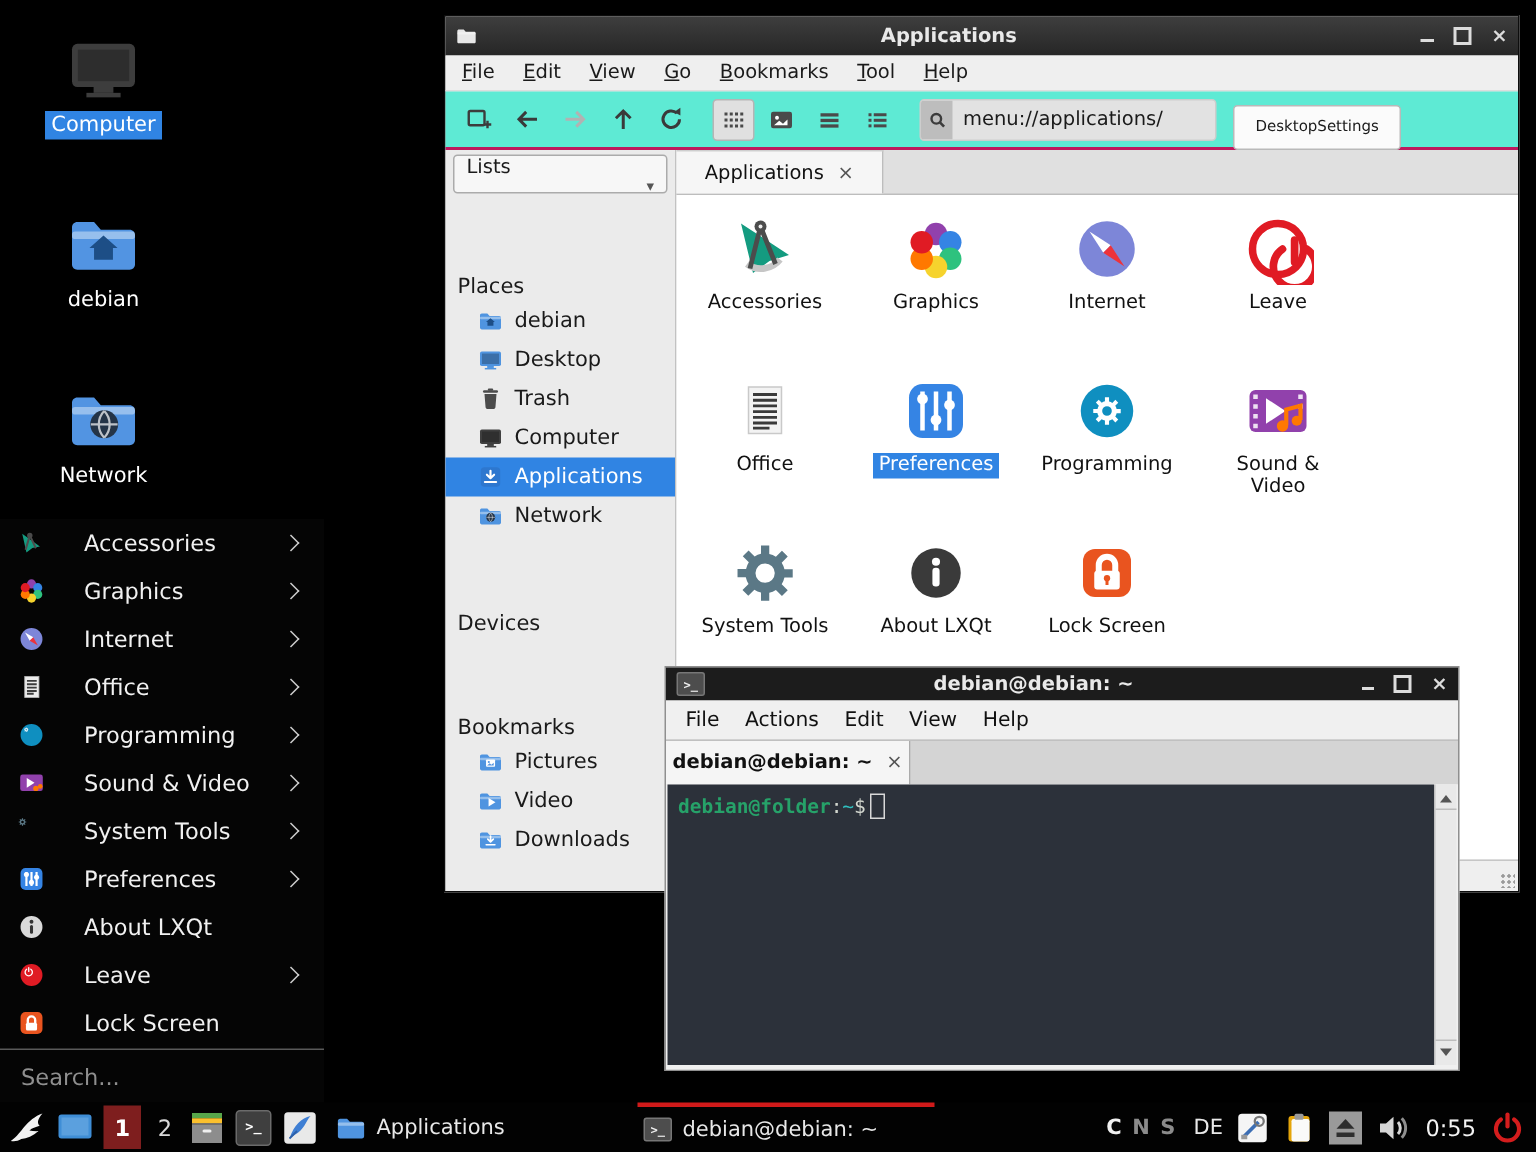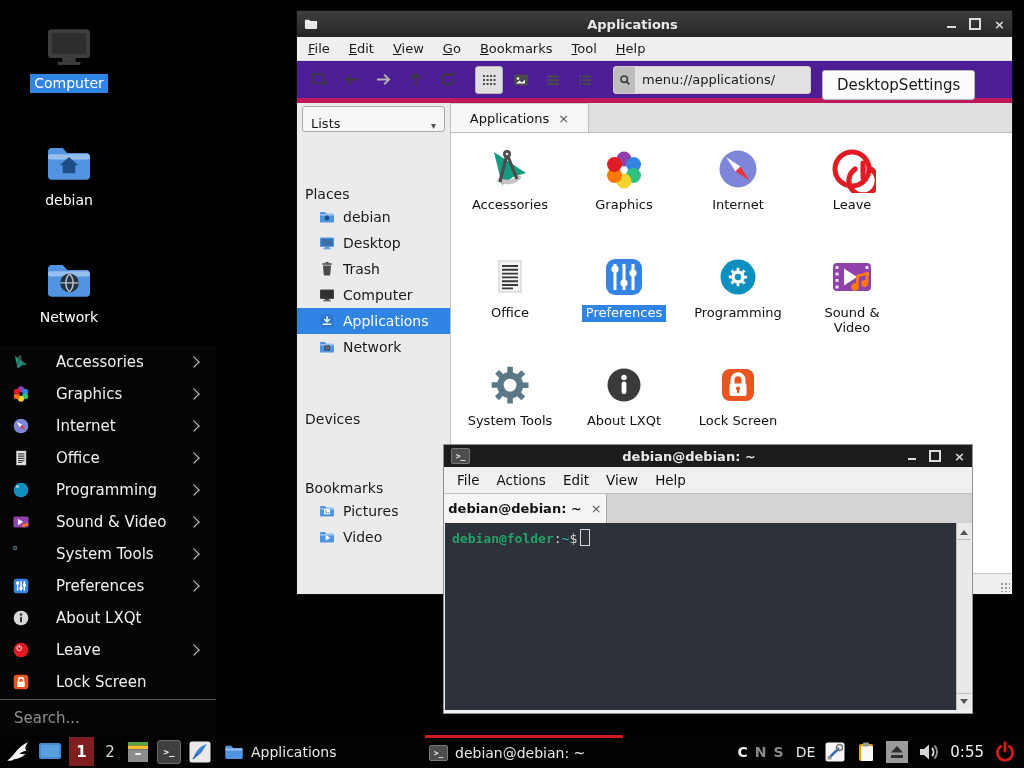--- a/index.html
+++ b/index.html
@@ -33,30 +33,30 @@
   .b-max{width:8px;height:8px;border:2px solid #dcdcdc;}
   .b-close{color:#dcdcdc;font-size:13px;font-weight:bold;line-height:1;}
 
   
   #fm{left:296px;top:10px;width:717px;height:585px;background:#efefef;border:1px solid #0d0d0d;
       box-sizing:border-box;display:flex;flex-direction:column;z-index:10;}
   #fm .titlebar{height:26px;background:linear-gradient(#3e3e3e,#262626);}
   .fm-menubar{height:23px;background:#efefef;border-bottom:1px solid #dcdcdc;display:flex;align-items:center;gap:19px;padding:0 11px;font-size:13px;color:#1a1a1a;}
   .fm-menubar .mi{display:inline-block;}
   .fm-menubar .mi::first-letter{text-decoration:underline;}
-  .fm-toolbar{height:37px;background:#4c1d95;border-bottom:5px solid #be185d;display:flex;align-items:center;padding:0 8px;gap:4px;}
+  .fm-toolbar{height:37px;background:#5eead4;border-bottom:2px solid #be185d;display:flex;align-items:center;padding:0 8px;gap:4px;}
   .tbtn{width:28px;height:28px;display:flex;align-items:center;justify-content:center;border-radius:3px;}
   .tbtn.pressed{background:#e0e0e0;border:1px solid #b5b5b5;box-sizing:border-box;}
   .pathbar{margin-left:10px;width:196px;height:26px;background:#e2e2e2;border:1px solid #cdcdcd;border-radius:3px;display:flex;align-items:center;overflow:hidden;}
   .pb-ic{width:21px;height:26px;background:#bdbdbd;display:flex;align-items:center;justify-content:center;flex:none;}
   .pb-text{padding:0 7px;font-size:13px;color:#1a1a1a;white-space:nowrap;}
-  .dsbtn{margin-left:7px;height:28px;padding:0 14px;background:#fbfbfb;border:1px solid #b9b9b9;border-radius:3px;font-size:15px;color:#1a1a1a;display:flex;align-items:center;margin-top:10px;}
+  .dsbtn{margin-left:7px;height:28px;padding:0 14px;background:#fbfbfb;border:1px solid #b9b9b9;border-radius:3px;font-size:10px;color:#1a1a1a;display:flex;align-items:center;margin-top:10px;}
   .fm-body{flex:1;display:flex;min-height:0;}
   .fm-side{width:154px;background:#ebebeb;border-right:1px solid #c2c2c2;box-sizing:border-box;display:flex;flex-direction:column;font-size:14px;color:#1a1a1a;}
-  .combo{margin:3px 5px;height:24px;background:#f7f7f7;border:1px solid #ababab;border-radius:3px;display:flex;align-items:flex-end;padding:0 8px;font-size:13px;}
+  .combo{margin:3px 5px;height:24px;background:#f7f7f7;border:1px solid #ababab;border-radius:3px;display:flex;align-items:flex-start;padding:0 8px;font-size:13px;flex-direction:column;}
   .combo .ca{margin-left:auto;color:#555;font-size:10px;}
   .side-head{padding:3px 8px 2px 8px;margin-top:48px;}
   .side-item{height:26px;display:flex;align-items:center;padding-left:22px;gap:8px;}
   .side-item.sel{background:#3084e3;color:#fff;}
   .i16{width:16px;height:16px;flex:none;}
   .fm-main{flex:1;display:flex;flex-direction:column;min-width:0;}
   .tabbar{height:29px;background:#e0e0e0;border-bottom:1px solid #bdbdbd;display:flex;align-items:flex-end;}
   .tab{width:137px;height:28px;background:#f6f6f6;border-right:1px solid #bdbdbd;border-top:1px solid #cfcfcf;display:flex;align-items:center;justify-content:center;gap:9px;font-size:13px;color:#111;}
   .tab .x{color:#555;font-size:13px;}
   .iconview{flex:1;background:#fff;padding:12px 0 0 2px;display:grid;grid-template-columns:repeat(4,114px);grid-auto-rows:108px;overflow:hidden;}
@@ -460,20 +460,27 @@
           </svg>
         <span>Pictures</span>
       </div>
       <div class="side-item">
         <svg class="i16" viewBox="0 0 16 16">
             <use href="#s-folder" style="color:#4f94e0"></use>
             <use href="#s-play" transform="translate(3.8,4.2) scale(0.58)" style="color:#fff"></use>
           </svg>
         <span>Video</span>
       </div>
+      <div class="side-item">
+        <svg class="i16" viewBox="0 0 16 16">
+            <use href="#s-folder" style="color:#4f94e0"></use>
+            <use href="#s-dl" transform="translate(3.4,4) scale(0.58)" style="color:#fff"></use>
+          </svg>
+        <span>Downloads</span>
+      </div>
     </div>
     <div class="fm-main">
       <div class="tabbar">
         <div class="tab">
           <span>Applications</span>
           <span class="x">×</span>
         </div>
       </div>
       <div class="iconview">
         <div class="cell">

